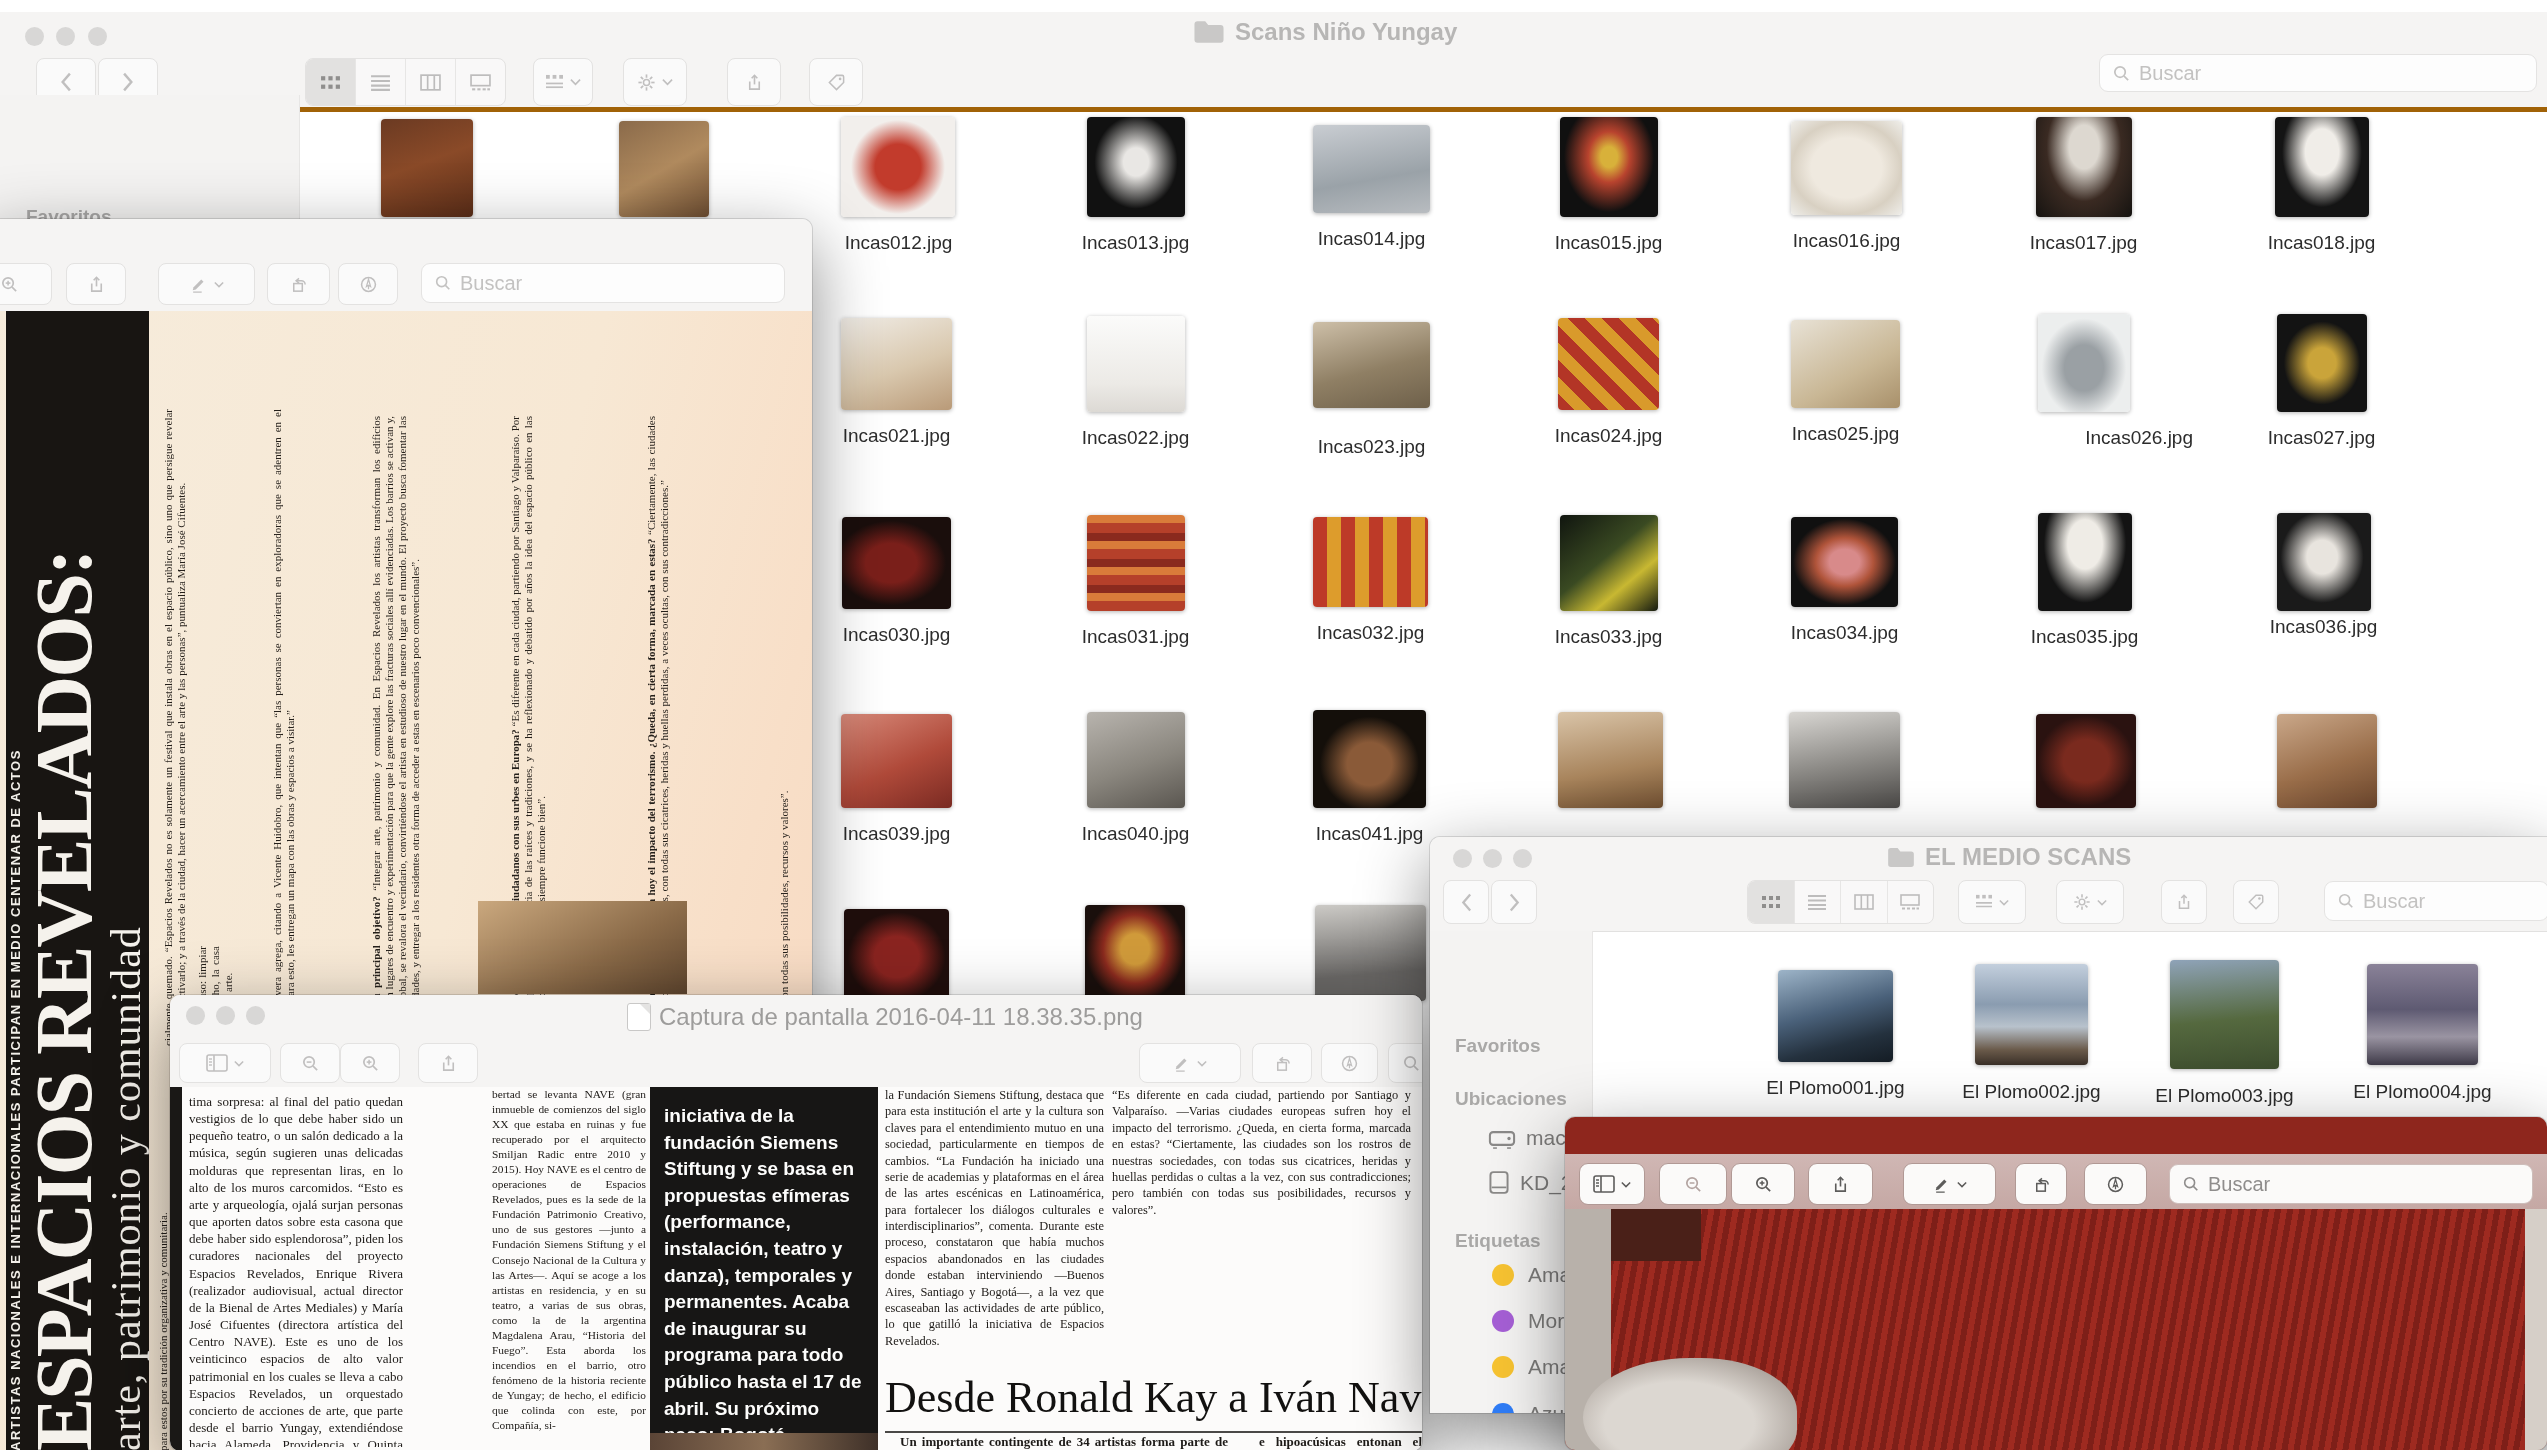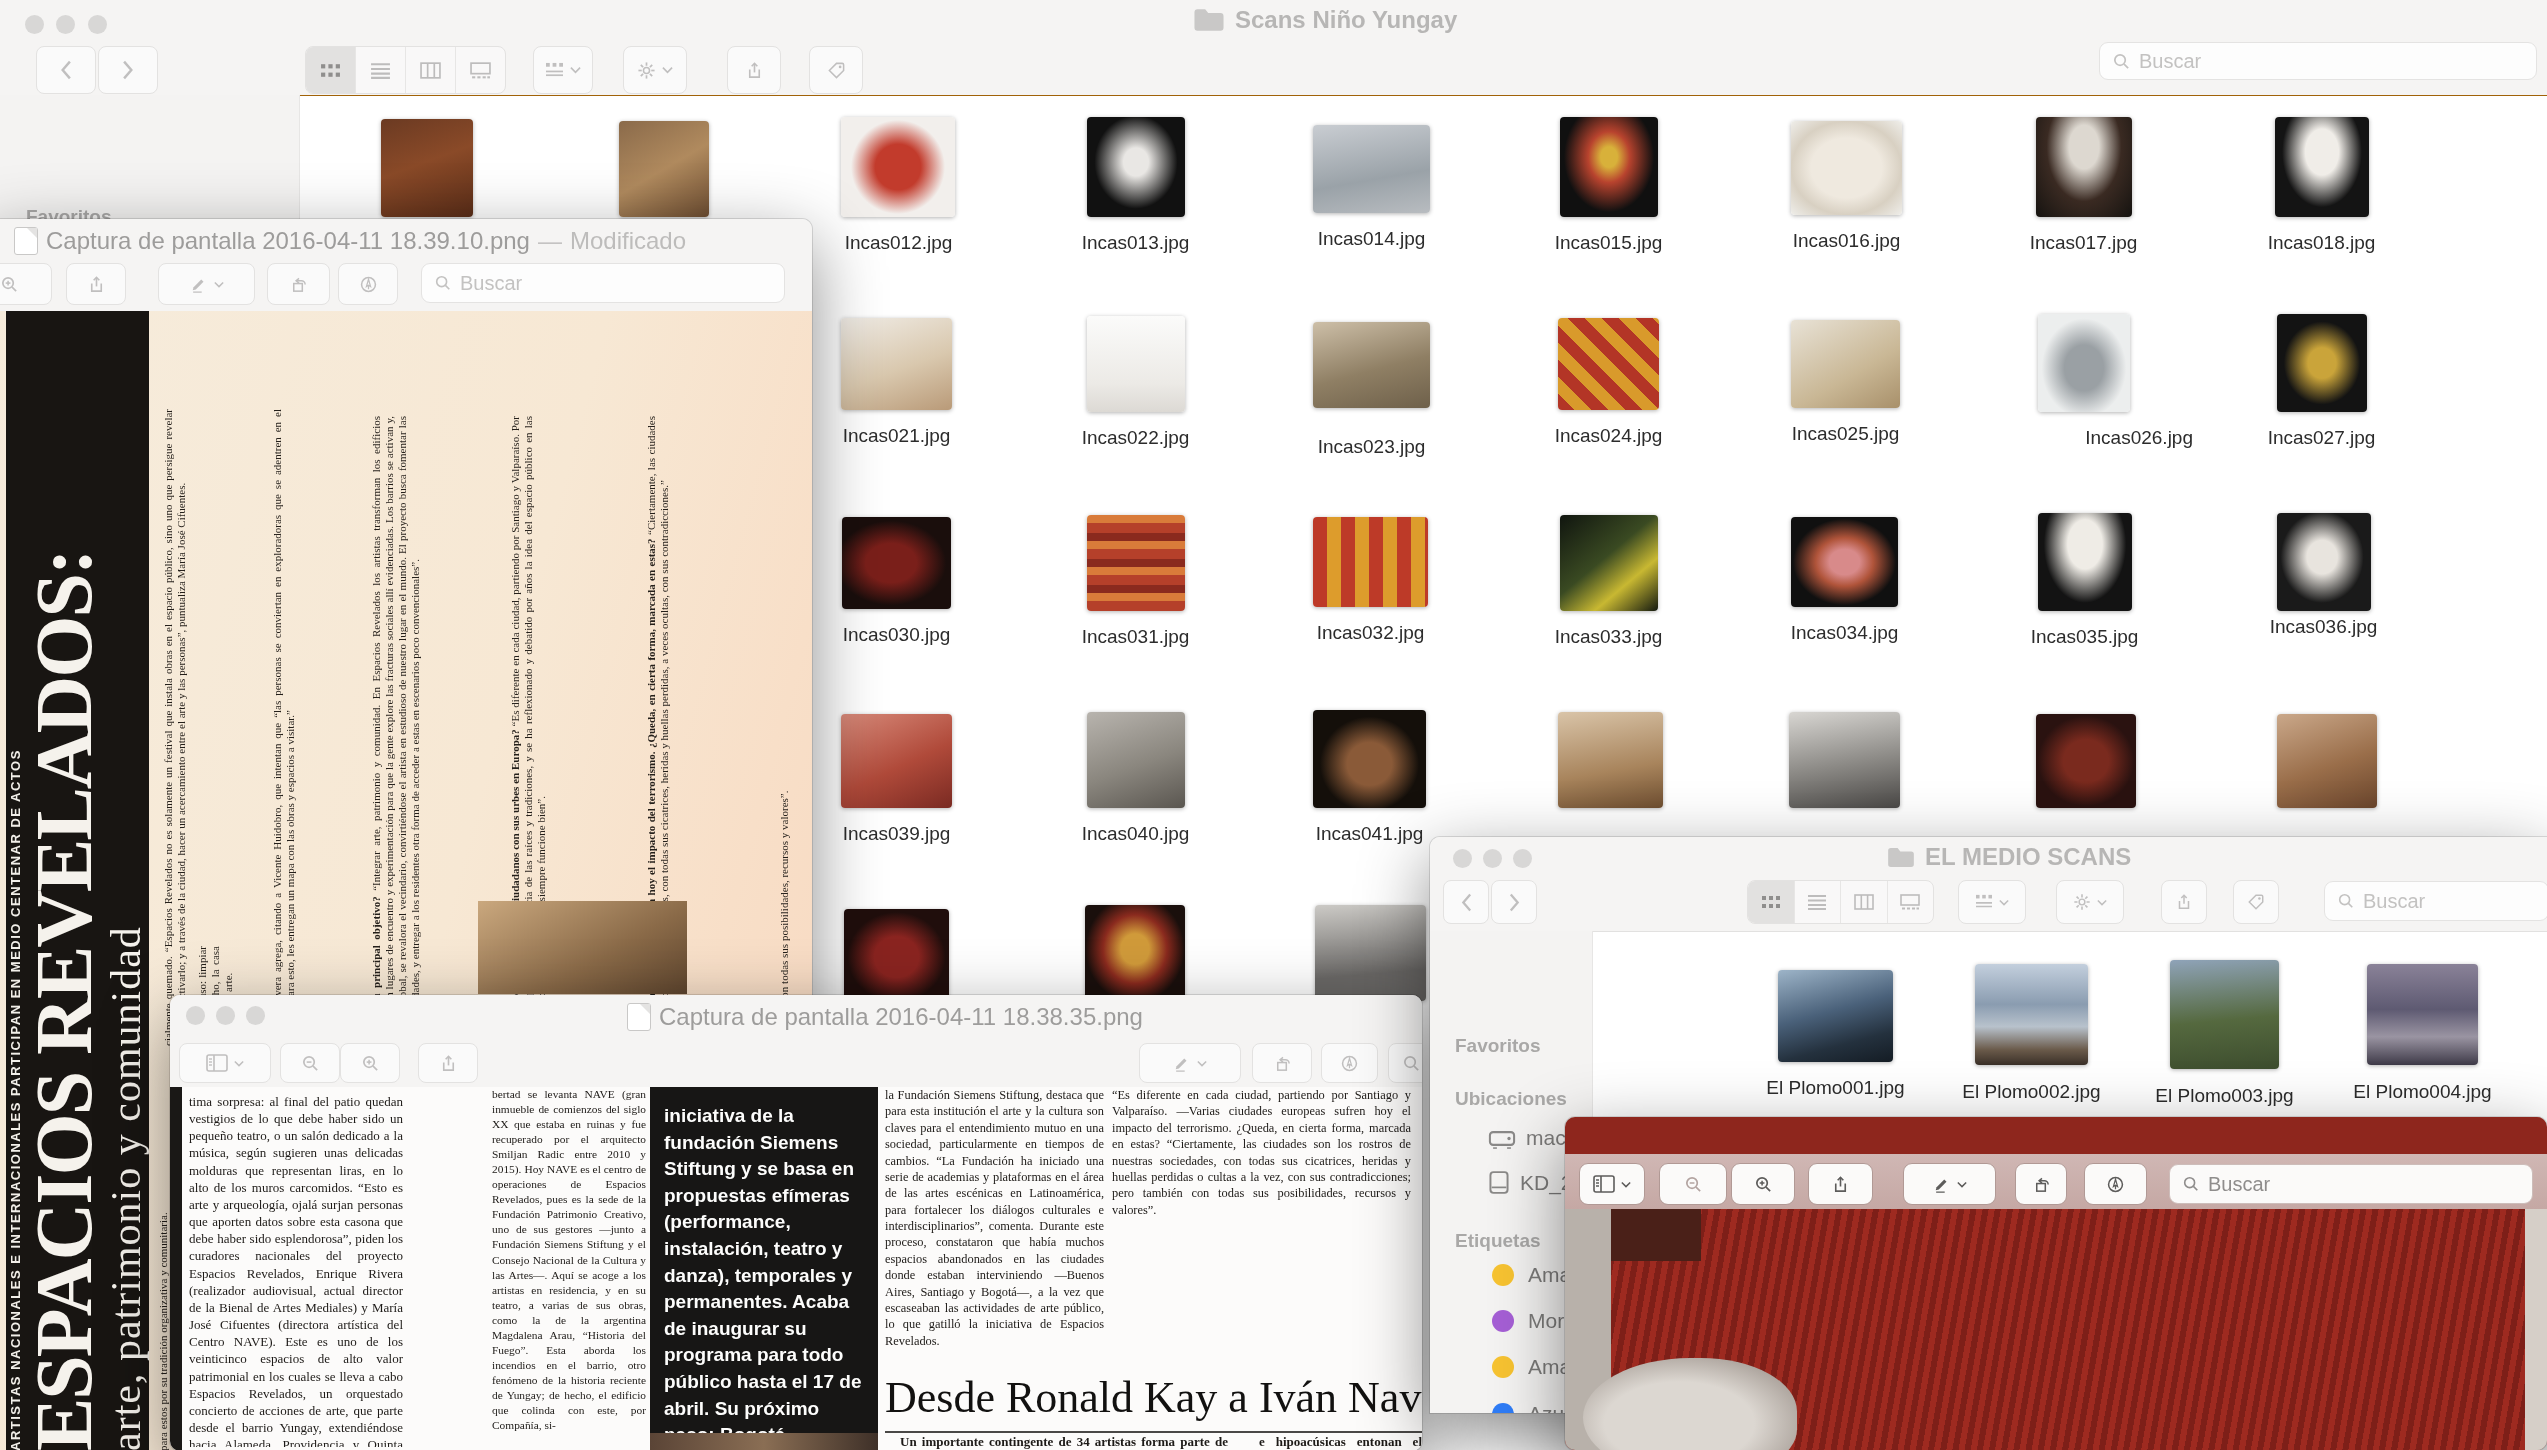--- a/index.html
+++ b/index.html
@@ -21,21 +21,21 @@
   .seg .s:last-child{border-right:none}
   .seg .s.sel{background:#e2e1e0;color:#8f8e8d}
   .search{position:absolute;border:1px solid #e4e3e2;border-radius:9px;background:#fdfdfd;
           display:flex;align-items:center;gap:8px;padding:0 12px;color:#c3c2c1;font-size:20px}
   .search.dark{color:#8f8d8c;border-color:#cdbdba}
   .titlerow{position:absolute;display:flex;align-items:center;gap:9px;white-space:nowrap}
   .wtitle{font-size:24px;font-weight:600;color:#b7b6b5}
 
   
   #main-finder{left:0;top:0;width:2547px;height:1451px;background:#fff}
-  #main-toolbar{position:absolute;left:0;top:0;width:2547px;height:95px;background:var(--chrome-bg);border-bottom:1px solid #a16207}
+  #main-toolbar{position:absolute;left:0;top:12px;width:2547px;height:95px;background:var(--chrome-bg);border-bottom:5px solid #a16207}
   #main-sidebar{position:absolute;left:0;top:95px;width:299px;height:1356px;background:#f4f3f2;border-right:1px solid #e7e6e5}
   .side-head{position:absolute;font-size:19px;font-weight:700;color:var(--sidebar-heading)}
   .side-item{position:absolute;display:flex;align-items:center;gap:10px;font-size:21px;color:#7c7b7a}
   .flabel{position:absolute;text-align:center;font-size:19px;color:var(--label-text);white-space:nowrap;overflow:hidden}
   .flabel:empty{display:none}
   .fitem{position:absolute}
   .fthumb{position:absolute;left:0;top:0;border-radius:4px;box-shadow:0 1px 4px rgba(0,0,0,.3)}
 
   
   .pv-chrome{position:absolute;left:0;top:0;right:0;height:92px;background:#f5f4f3;border-bottom:1px solid #d6d5d4}
@@ -453,26 +453,20 @@
       </div>
       <div class="fitem" style="left: 1315px; top: 905px;">
         <div class="fthumb" style="width: 111px; height: 96px; background: linear-gradient(175deg, rgb(204, 202, 198), rgb(106, 104, 102) 70%);"></div>
 
       </div>
     </div>
 </div>
 
 <div class="window" id="p1" style="left:-14px;top:219px;width:826px;height:1232px;background:#f5f4f3">
   <div class="pv-chrome">
-    <div class="pv-title" style="left:28px">
-      <span class="doc-ico"></span>
-      <span>Captura de pantalla 2016-04-11 18.39.10.png</span>
-      <span style="color:#c4c3c2">—</span>
-      <span style="color:#bdbcbb">Modificado</span>
-    </div>
     <div class="btn" style="left:-20px;top:44px;width:84px;height:40px">
         <svg width="19" height="19" viewBox="0 0 19 19">
           <use href="#sy-magp"></use>
         </svg>
       </div>
     <div class="btn" style="left:80px;top:44px;width:58px;height:40px">
         <svg width="19" height="19" viewBox="0 0 19 19">
           <use href="#sy-share"></use>
         </svg>
       </div>

